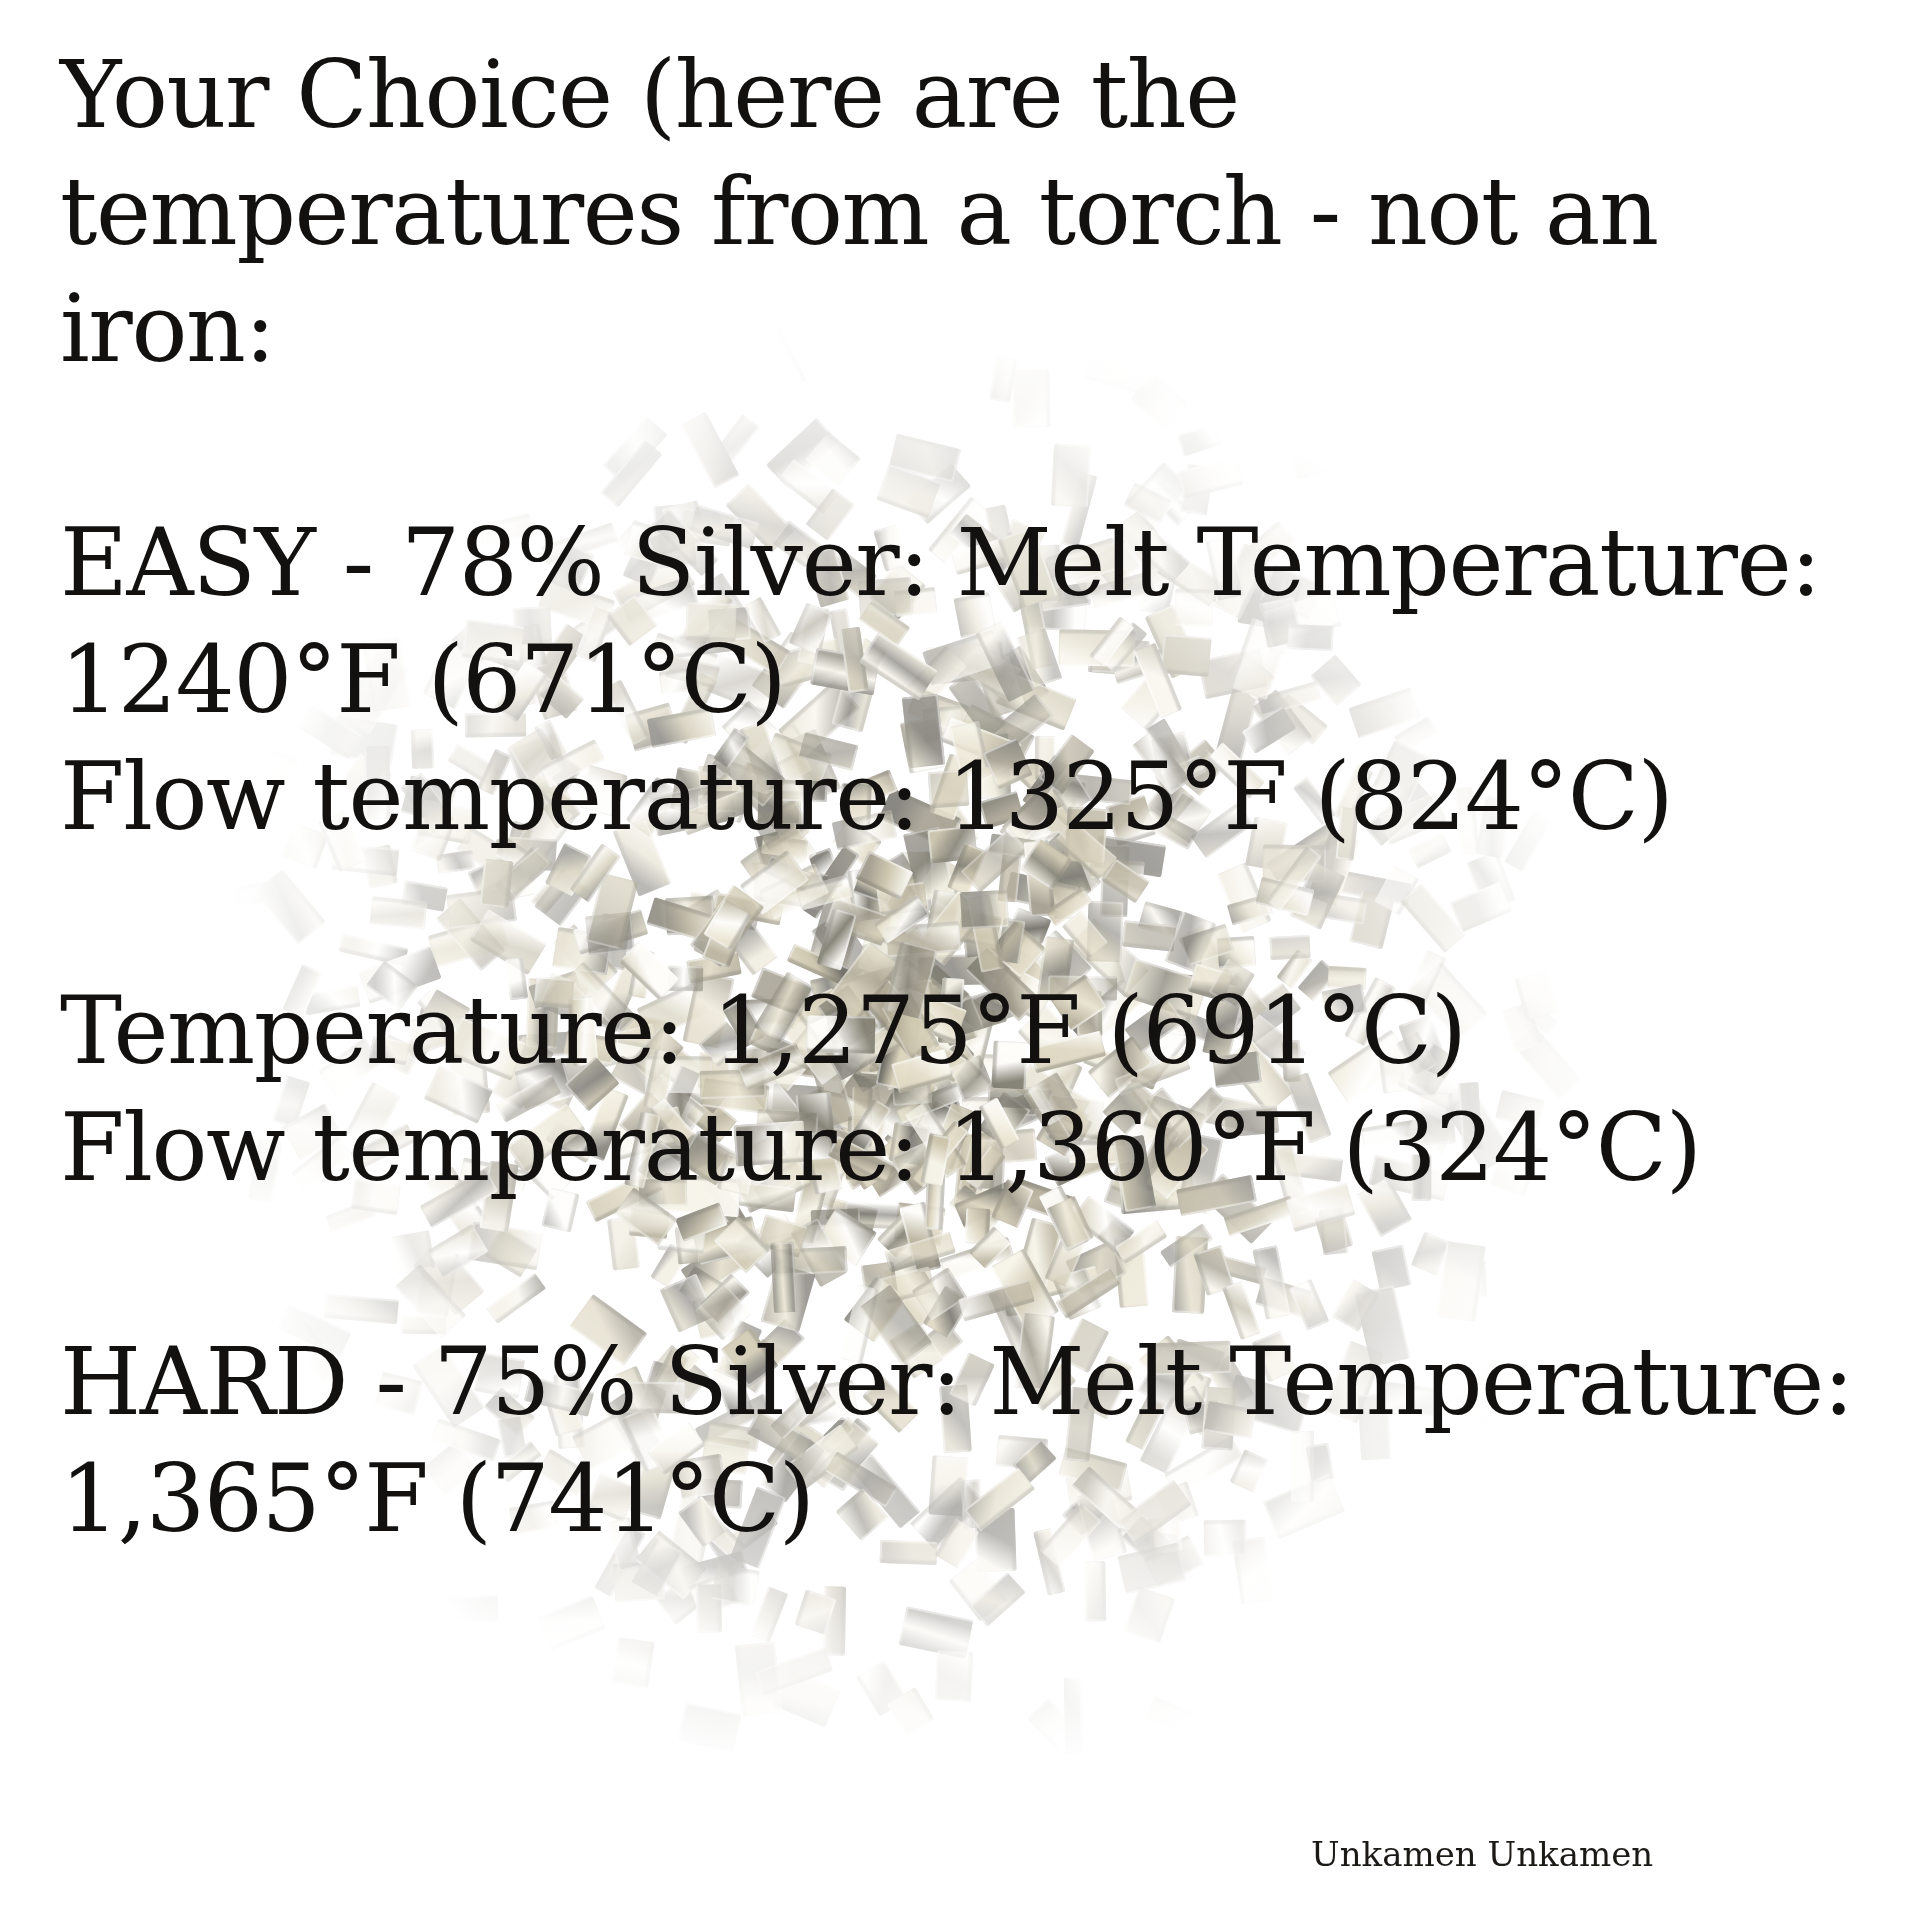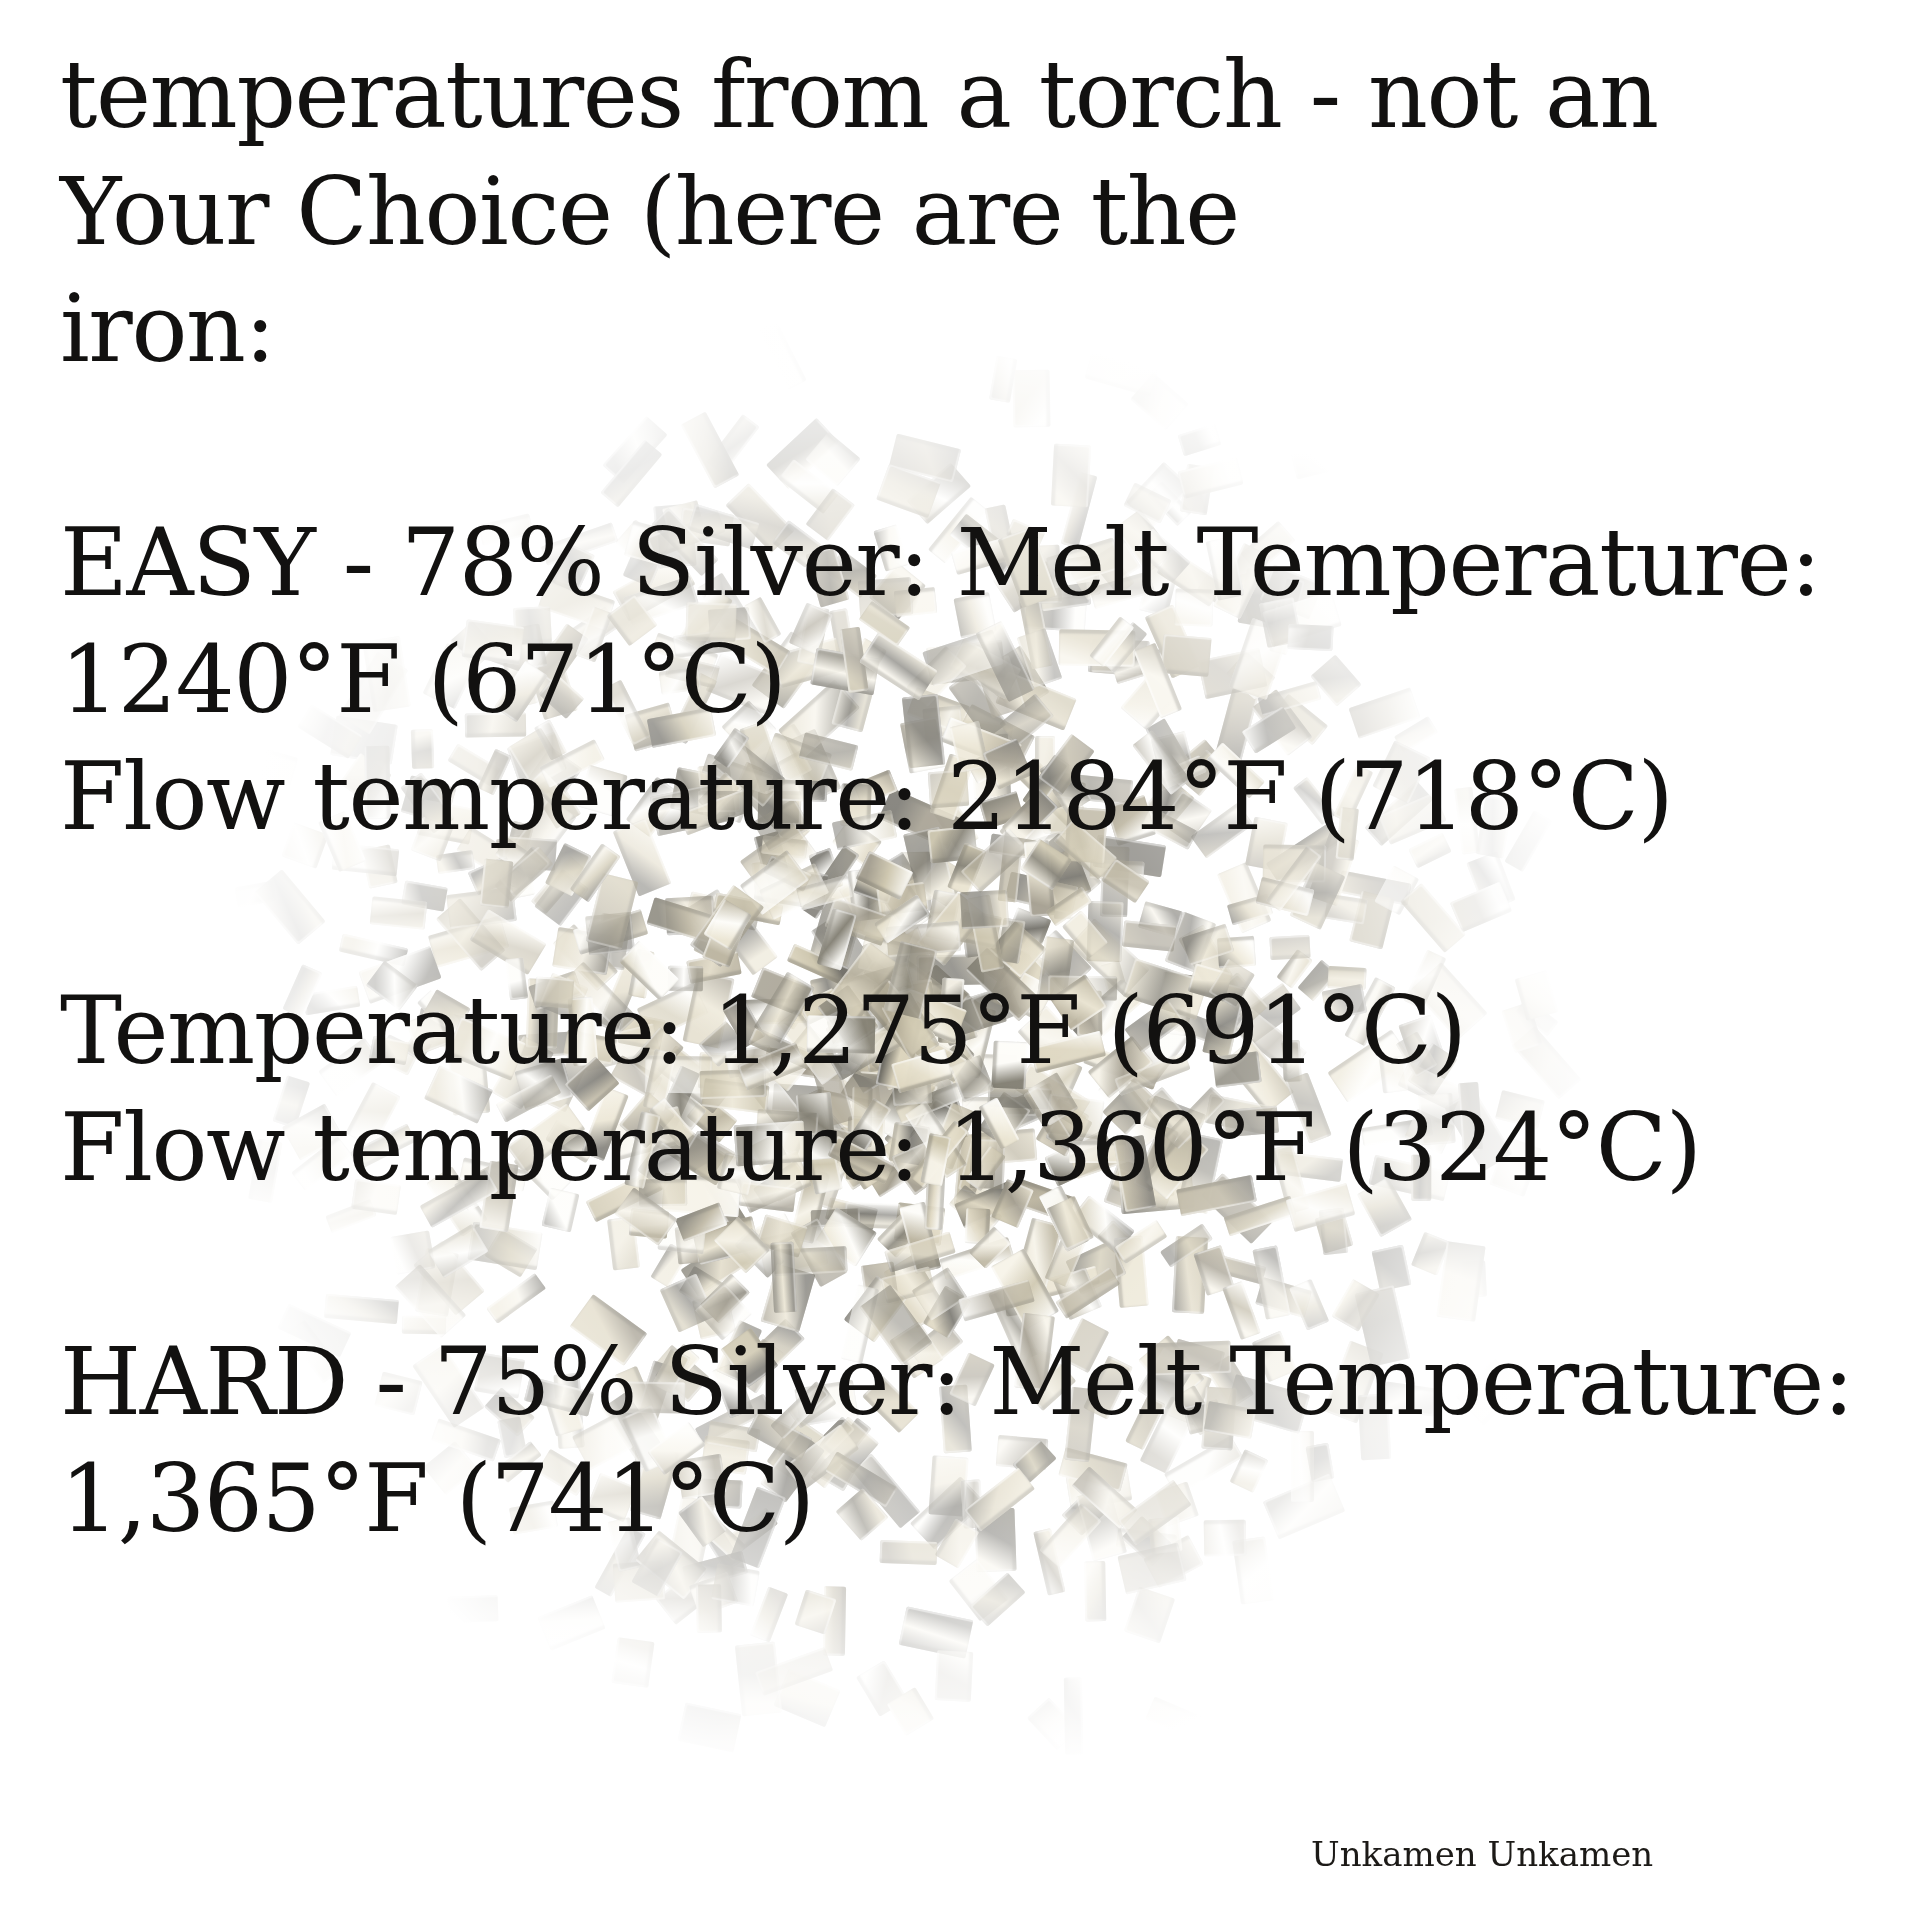--- a/index.html
+++ b/index.html
@@ -968,29 +968,29 @@
       <i style="left:1436px;top:1107px;width:69px;height:20px;transform:rotate(266deg);background:linear-gradient(175deg,#716851 18%,#45402e 55%,#45402e);opacity:0.99"></i>
       <i style="left:1098px;top:1158px;width:73px;height:31px;transform:rotate(260deg);background:linear-gradient(357deg,#2e2b20 18%,#716851 55%,#b4a984);opacity:0.86"></i>
       <i style="left:651px;top:1434px;width:51px;height:29px;transform:rotate(324deg);background:linear-gradient(218deg,#fdfcf6 18%,#f2eddc 55%,#978c6c);opacity:0.97"></i>
       <i style="left:1032px;top:1082px;width:42px;height:34px;transform:rotate(239deg);background:linear-gradient(180deg,#fdfcf6 18%,#716851 55%,#716851);opacity:0.60"></i>
     </div>
   <div class="pile-fade"></div>
 
   <main class="textflow">
 
     <section class="block">
+      <div class="tline">Your Choice (here are the</div>
       <div class="tline">temperatures from a torch - not an</div>
-      <div class="tline">Your Choice (here are the</div>
       <div class="tline">iron:</div>
     </section>
 
     <section class="block">
       <div class="tline">EASY - 78% Silver: Melt Temperature:</div>
       <div class="tline">1240°F (671°C)</div>
-      <div class="tline">Flow temperature: 2184°F (718°C)</div>
+      <div class="tline">Flow temperature: 1325°F (824°C)</div>
     </section>
 
     <section class="block">
       <div class="tline">Temperature: 1,275°F (691°C)</div>
       <div class="tline">Flow temperature: 1,360°F (324°C)</div>
     </section>
 
     <section class="block">
       <div class="tline">HARD - 75% Silver: Melt Temperature:</div>
       <div class="tline">1,365°F (741°C)</div>

